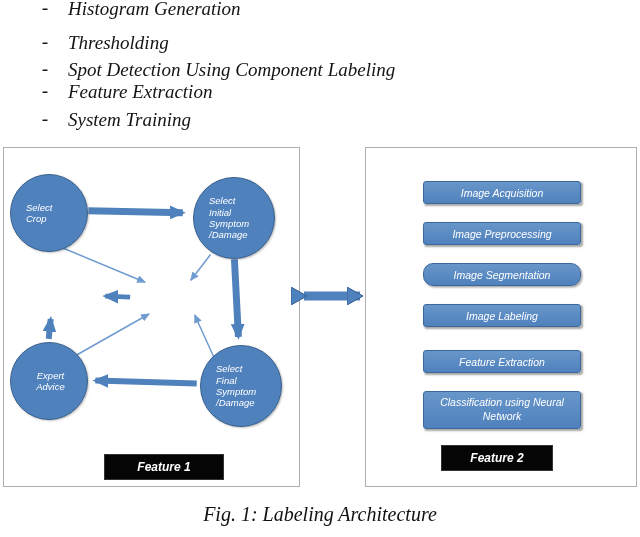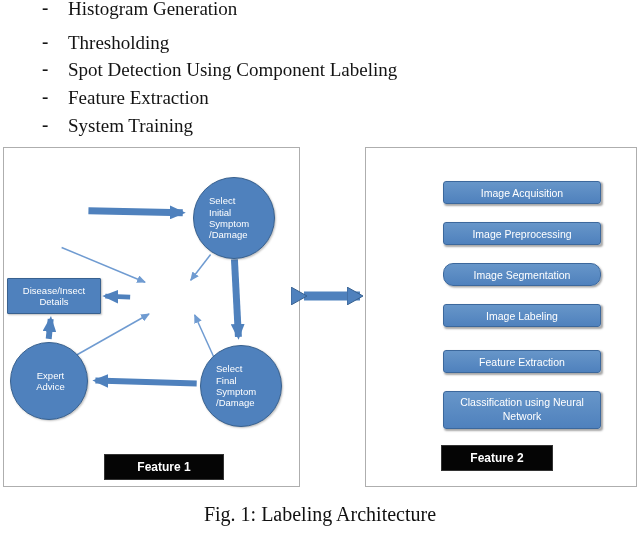--- a/index.html
+++ b/index.html
@@ -1,27 +1,27 @@
 <!DOCTYPE html>
 <html><head>
 <meta charset="utf-8">
 <style>
   * { margin:0; padding:0; box-sizing:border-box; }
   html,body { width:640px; height:537px; background:#ffffff; overflow:hidden;
               font-family:"Liberation Sans", sans-serif; }
-  .page { position:relative; width:640px; height:537px; background:#fff; }
+  .page { position:relative; width:640px; height:537px; background:#fff;font-style:italic; }
 
   
   .bullets { position:absolute; left:40px; top:-2px; width:560px;
              font-family:"Liberation Serif", serif; font-size:19px; color:#141414; }
   .bullet-item { position:relative; padding-left:28px; height:22px; line-height:22px; }
   .bullet-item::before { content:"-"; position:absolute; left:2px; top:-1px; font-weight:bold; }
   .bullet-item.b1 { margin-bottom:12px; }
   .bullet-item.b2 { margin-bottom:5px; }
-  .bullet-item.b3 { margin-bottom:6px; }
+  .bullet-item.b3 { }
   .bullet-item.b4 { margin-bottom:6px; }
 
   
   .panel { position:absolute; background:#fff; border:1px solid #aeaeae; }
   .panel-left  { left:3px;   top:147px; width:297px; height:340px; }
   .panel-right { left:365px; top:147px; width:272px; height:340px; }
 
   .flow-svg { position:absolute; left:0; top:0; width:100%; height:100%; }
 
   
@@ -43,21 +43,21 @@
                  font-size:12px; display:flex; align-items:center; justify-content:center;
                  border:1px solid #333; }
   .tag-1 { left:100px; top:306px; width:120px; height:26px; }
   .tag-2 { left:75px;  top:297px; width:112px; height:26px; }
 
   
   .step-bar { position:absolute; left:57px; width:158px; height:23px;
               background:linear-gradient(#6796c9,#4f81bd); border:1px solid #3c689c;
               border-radius:3px; color:#fff; font-size:10.5px;
               display:flex; align-items:center; justify-content:center; text-align:center;
-              box-shadow:1.5px 1.5px 2px rgba(0,0,0,.35);margin-left:20px; }
+              box-shadow:1.5px 1.5px 2px rgba(0,0,0,.35); }
   .s0 { top:33px; }  .s1 { top:74px; }  .s2 { top:115px;border-radius:10px; }
   .s3 { top:156px; } .s4 { top:202px; }
   .s5 { top:243px; height:38px; line-height:1.3; padding:0 8px; }
 
   
   .link-arrow { position:absolute; left:290px; top:280px; width:84px; height:32px; }
 
   
   .caption { position:absolute; left:0; top:503px; width:640px; text-align:center;
              font-family:"Liberation Serif", serif; font-size:20px; color:#111; }
@@ -92,24 +92,26 @@
       <line x1="194" y1="237" x2="92" y2="234" stroke="#4f81bd" stroke-width="6" marker-end="url(#mh)"></line>
       <line x1="45" y1="192" x2="47" y2="172" stroke="#4f81bd" stroke-width="6" marker-end="url(#mh)"></line>
       <line x1="127" y1="150" x2="102" y2="149" stroke="#4f81bd" stroke-width="5" marker-end="url(#mh)"></line>
 
       <line x1="58" y1="100" x2="142" y2="135" stroke="#6f9bd1" stroke-width="1.5" marker-end="url(#ms)"></line>
       <line x1="208" y1="107" x2="188" y2="133" stroke="#6f9bd1" stroke-width="1.5" marker-end="url(#ms)"></line>
       <line x1="70" y1="210" x2="146" y2="167" stroke="#6f9bd1" stroke-width="1.5" marker-end="url(#ms)"></line>
       <line x1="212" y1="212" x2="192" y2="168" stroke="#6f9bd1" stroke-width="1.5" marker-end="url(#ms)"></line>
     </svg>
 
+    <div class="node circle n-select-crop">
+      <div class="ctext">Select Crop</div>
+    </div>
     <div class="node circle n-select-initial">
       <div class="ctext">Select Initial Symptom /Damage</div>
     </div>
-    <div class="node rectnode n-disease">Disease/Insect Details</div>
     <div class="node circle n-expert-advice">
       <div class="ctext">Expert Advice</div>
     </div>
     <div class="node circle n-select-final">
       <div class="ctext">Select Final Symptom /Damage</div>
     </div>
 
     <div class="feature-tag tag-1">Feature 1</div>
   </div>
 

